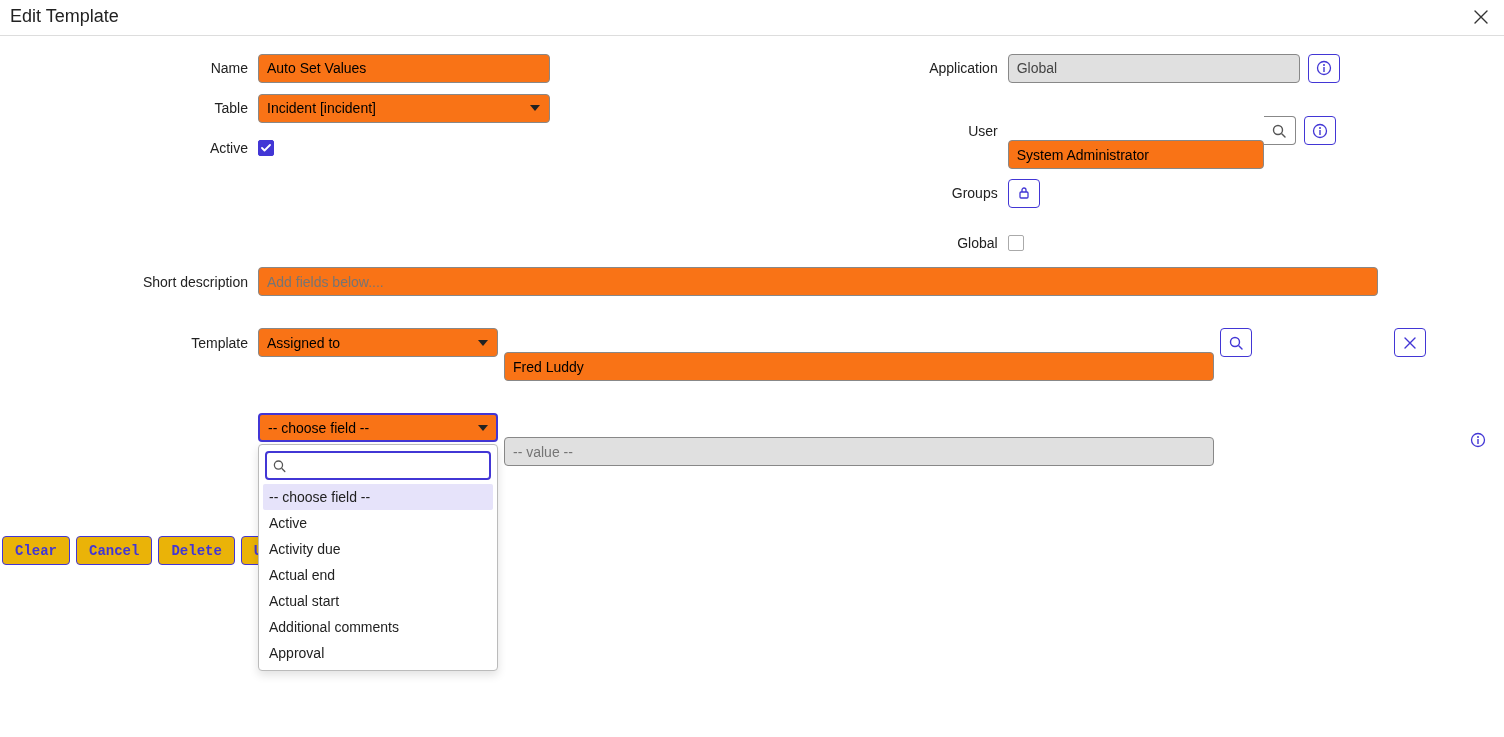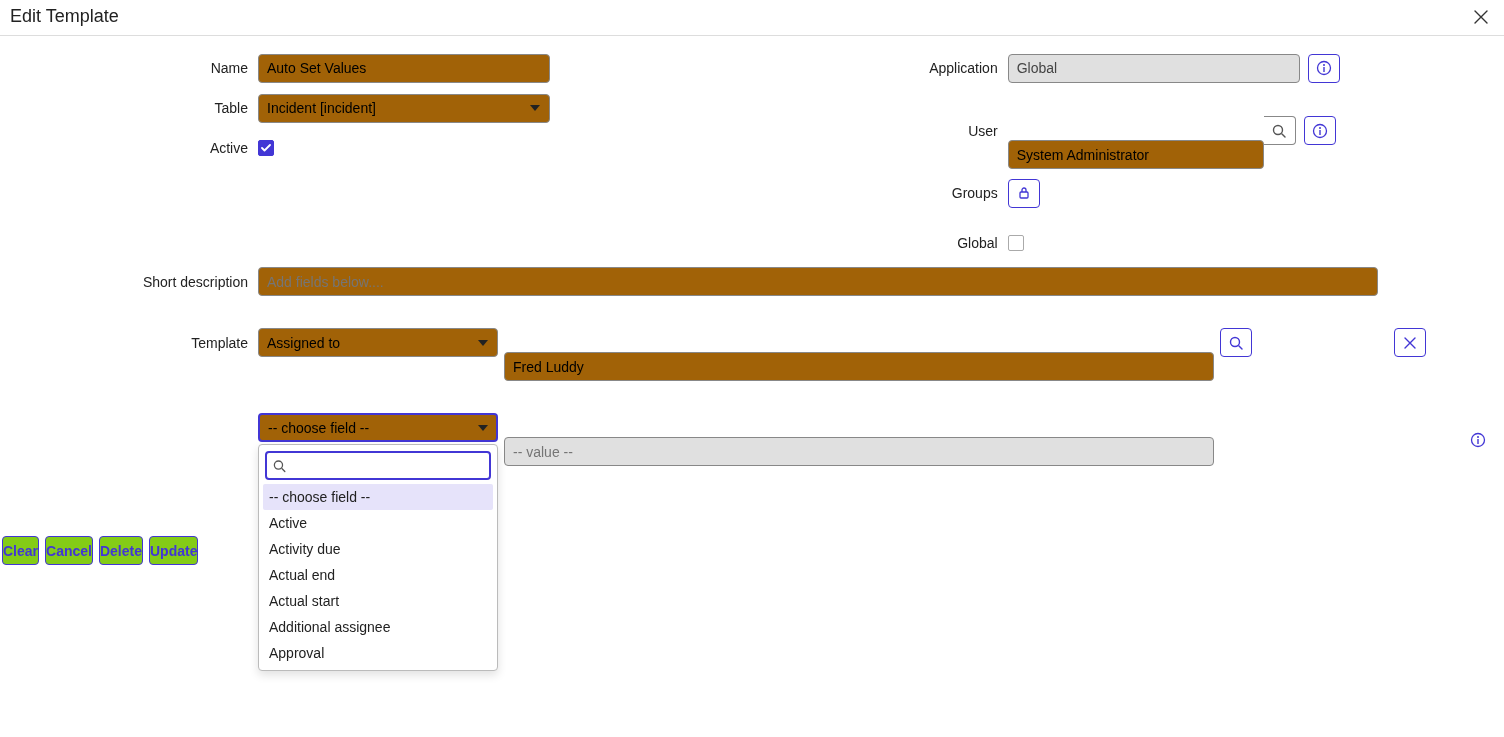--- a/index.html
+++ b/index.html
@@ -55,21 +55,21 @@
       padding-right:10px;
       color:#222;
     }
     .input {
       height:29px;
       border:1px solid #888;
       border-radius:4px;
       padding:0 8px;
       font-size:14px;
       font-family:inherit;
-      background:#a16207;
+      background:#f97316;
     }
     .readonly {
       background:#e0e0e0;
       color:#444;
     }
     .w290 { width:292px; }
     .w260 { width:256px;margin-top:48px; }
     .icon-btn {
       width:32px;
       height:29px;
@@ -210,26 +210,26 @@
     .opt.highlight { background:#e6e3fa; }
     .btn-bar {
       display:flex;
       gap:6px;
       padding:6px 2px 0 2px;
     }
     .btn {
       height:29px;
       border:1px solid #4236d5;
       border-radius:4px;
-      background:#84cc16;
+      background:#eab308;
       color:#4236d5;
       font-weight:600;
-      padding:0 0;
-      cursor:pointer;
-      font-family:Liberation Sans, sans-serif;
+      padding:0 12px;
+      cursor:pointer;
+      font-family:Liberation Mono, monospace;
       font-size:14px;
     }
     .corner-info {
       position:absolute;
       right:18px;
       top:432px;
       color:#4236d5;
       font-size:15px;
     }
     svg { display:block; }
@@ -368,21 +368,21 @@
                 <path d="M10 10 L13 13" stroke="#555" stroke-width="1.4" stroke-linecap="round"></path>
               </svg>
             <input style="">
           </div>
         </div>
         <div class="opt highlight">-- choose field --</div>
         <div class="opt">Active</div>
         <div class="opt">Activity due</div>
         <div class="opt">Actual end</div>
         <div class="opt">Actual start</div>
-        <div class="opt">Additional assignee</div>
+        <div class="opt">Additional comments</div>
         <div class="opt">Approval</div>
       </div>
     </div>
     <input class="input tvalue readonly" readonly="" style="color: rgb(119, 119, 119);" placeholder="-- value --">
   </div>
 
 </div>
 
 <div class="btn-bar" style="margin-top:48px">
   <button class="btn">Clear</button>

